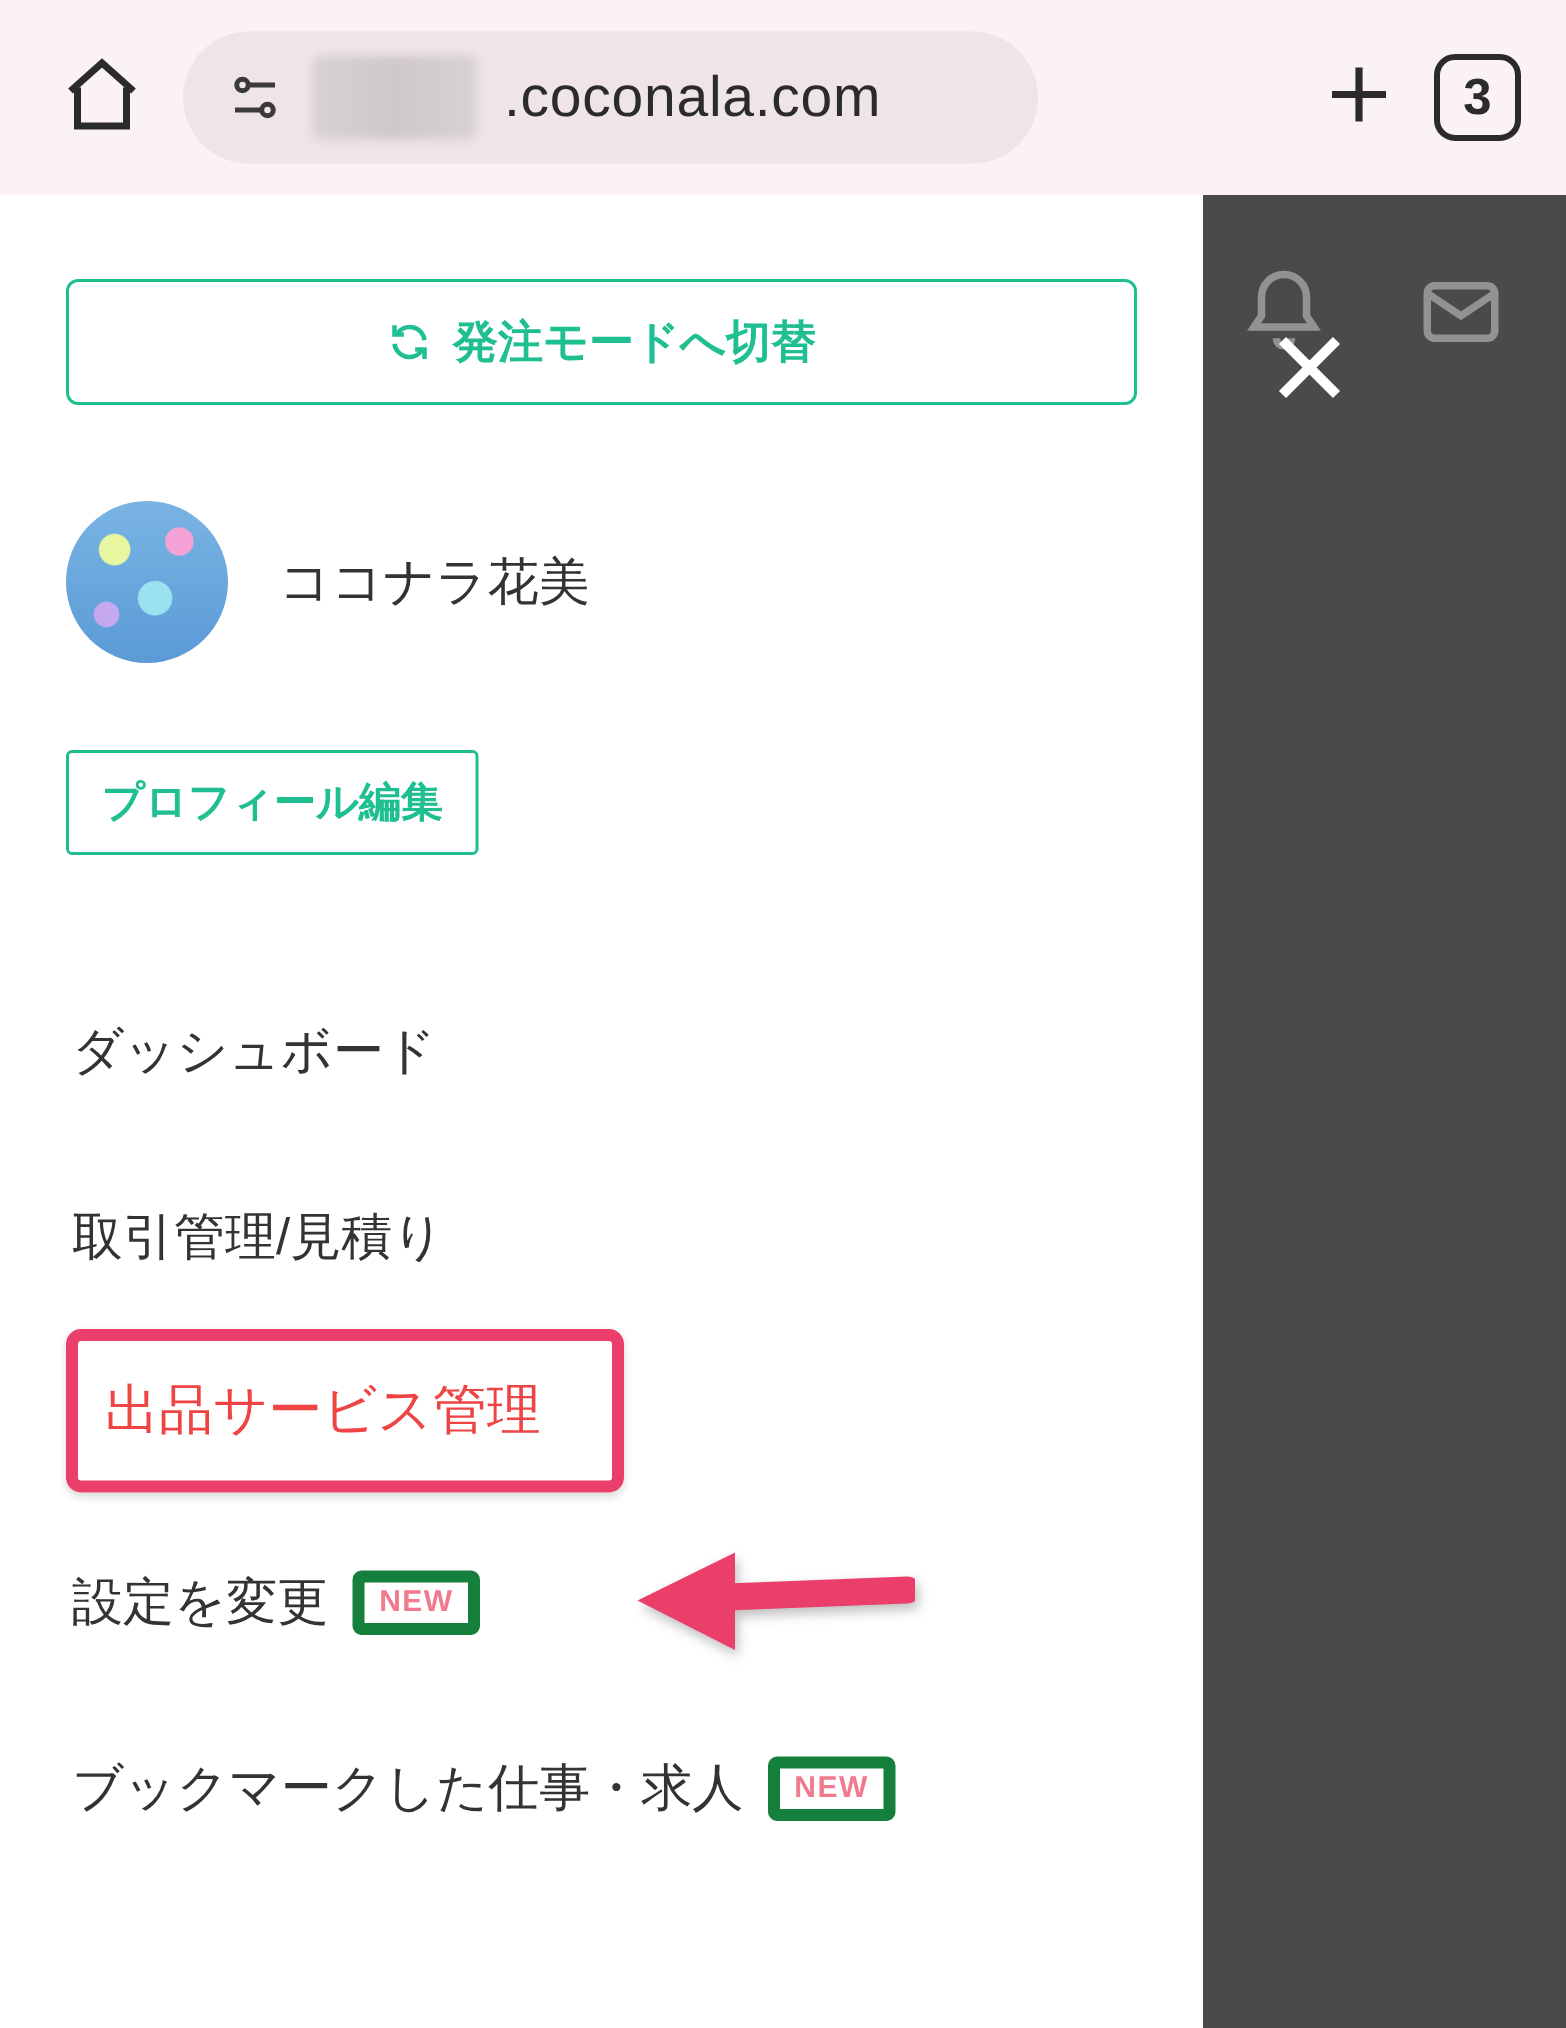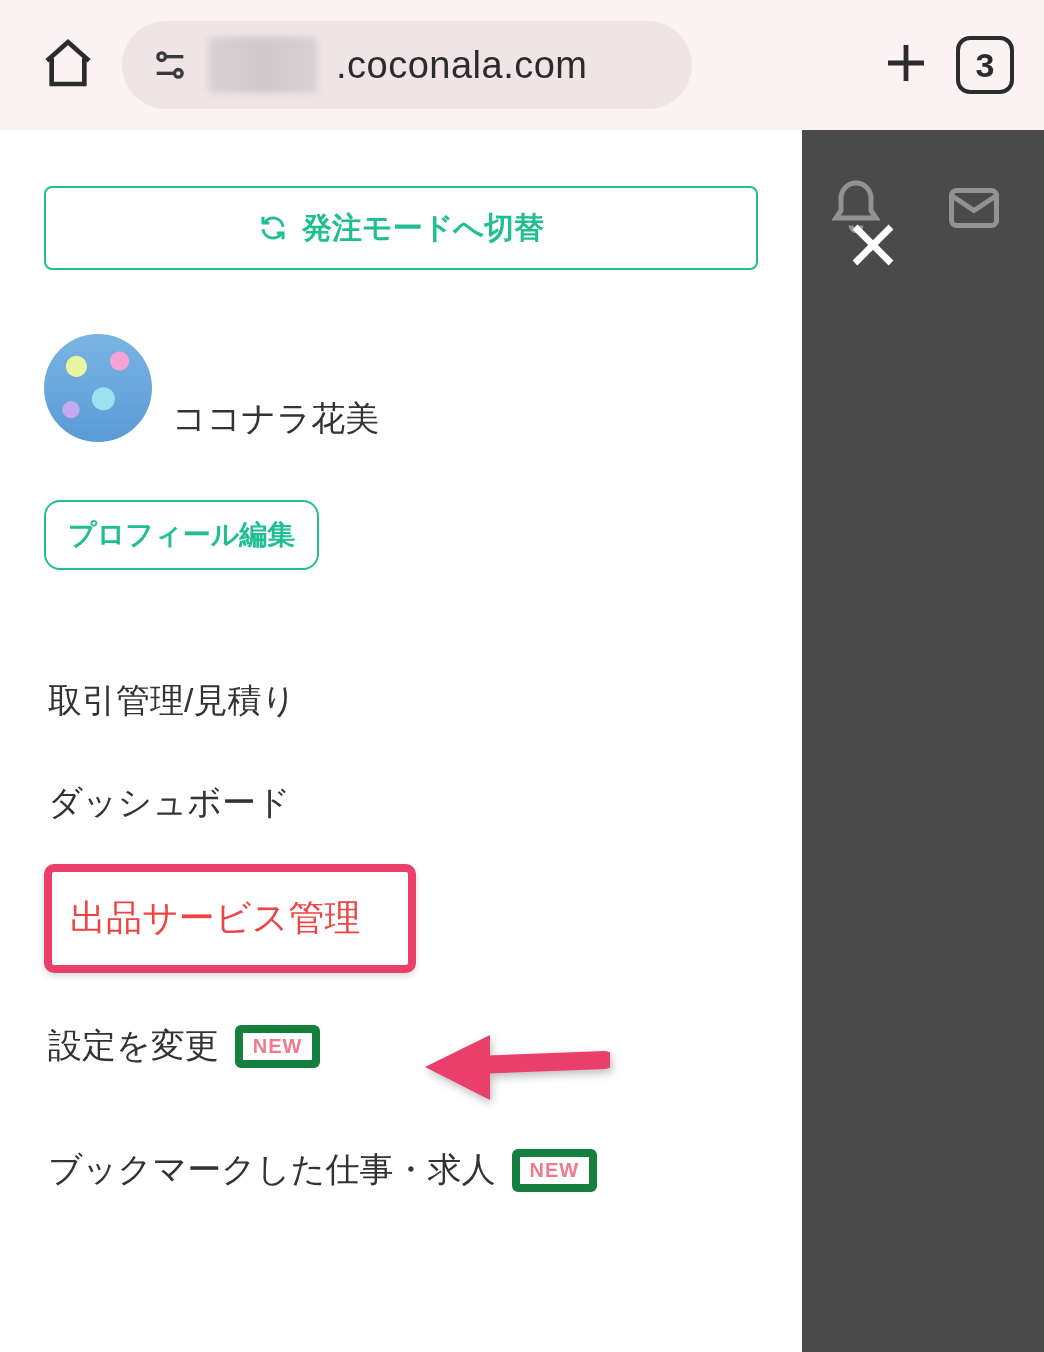--- a/index.html
+++ b/index.html
@@ -95,42 +95,42 @@
     display: flex;
     align-items: center;
     justify-content: center;
     gap: 14px;
   }
   .switch-btn svg { width: 30px; height: 30px; }
 
   
   .user-row {
     display: flex;
-    align-items: flex-end;
-    gap: 20px;
+    align-items: center;
+    gap: 34px;
     margin-top: 64px;
   }
   .avatar {
     width: 108px; height: 108px; border-radius: 54px;
     background:
       radial-gradient(circle at 30% 30%, #e8f6a0 0 10px, transparent 11px),
       radial-gradient(circle at 70% 25%, #f5a3d6 0 9px, transparent 10px),
       radial-gradient(circle at 55% 60%, #9be2f0 0 11px, transparent 12px),
       radial-gradient(circle at 25% 70%, #c6a8f0 0 8px, transparent 9px),
       linear-gradient(#79b4e3,#5a9ad6);
   }
   .username { font-size: 34px; color:#333; }
 
   
   .btn-row { display:flex; gap: 24px; margin-top: 58px; }
   .pill-btn {
     border: 2px solid #1fbf92;
     color: #1fbf92;
     background:#fff;
-    border-radius: 16px;
+    border-radius: 4px;
     font-size: 28px;
     font-weight: 700;
     padding: 14px 22px;
   }
 
   
   .status-row {
     display: flex; align-items: center; gap: 32px;
     margin-top: 56px;
   }
@@ -234,25 +234,25 @@
       <div class="avatar"></div>
       <div class="username">ココナラ花美</div>
     </div>
 
     <div class="btn-row">
       <button class="pill-btn">プロフィール編集</button>
     </div>
 
 
     <div class="nav">
+      <div class="nav-item">
+        <span>ダッシュボード</span>
+      </div>
       <div class="nav-item spaced">
         <span>取引管理/見積り</span>
-      </div>
-      <div class="nav-item">
-        <span>ダッシュボード</span>
       </div>
       <div class="highlight-box">
         <span>出品サービス管理</span>
       </div>
       <div class="nav-item spaced">
         <span>設定を変更</span>
         <span class="new-badge">NEW</span>
       </div>
       <div class="nav-item spaced">
         <span>ブックマークした仕事・求人</span>

